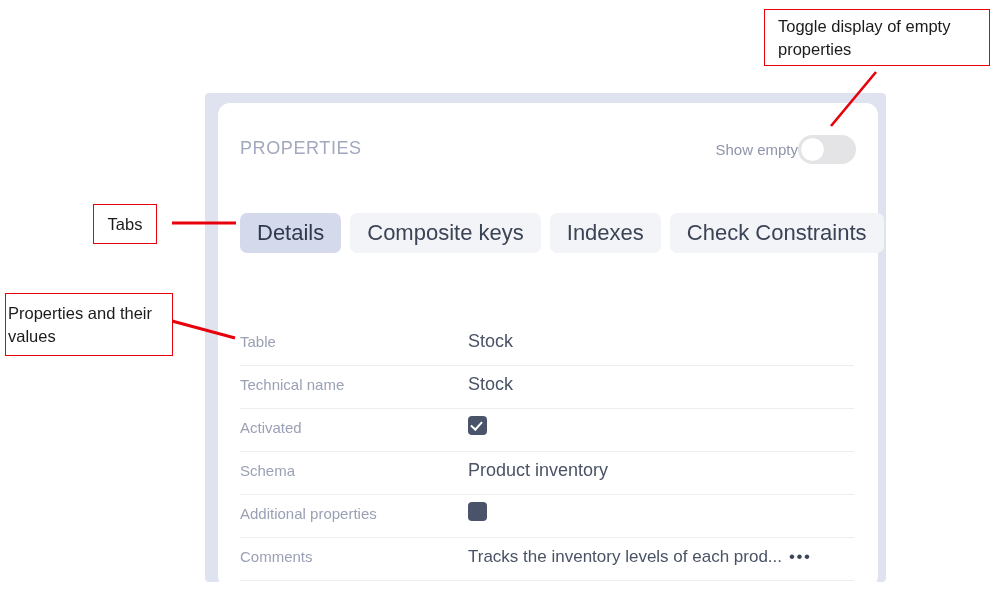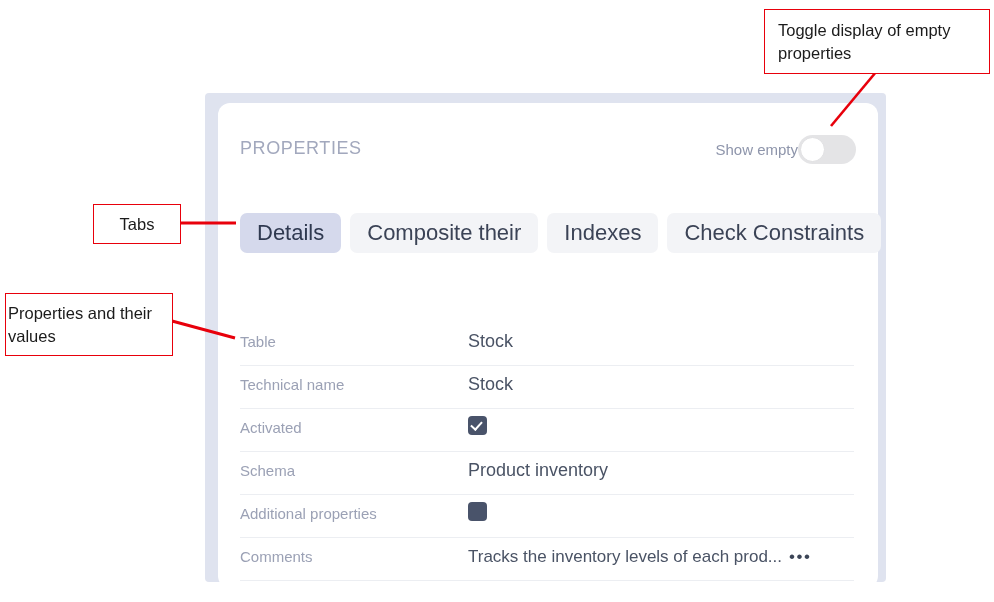--- a/index.html
+++ b/index.html
@@ -191,27 +191,27 @@
     line-height: 1.35;
     box-sizing: border-box;
     display: flex;
     align-items: center;
     z-index: 20;
   }
   #callout-toggle {
     left: 764px;
     top: 9px;
     width: 226px;
-    height: 65px;
+    height: 57px;
     padding: 0 13px;
   }
   #callout-tabs {
     left: 93px;
     top: 204px;
-    width: 88px;
+    width: 64px;
     height: 40px;
     justify-content: center;
   }
   #callout-props {
     left: 5px;
     top: 293px;
     width: 168px;
     height: 63px;
     padding: 0 2px;
   }
@@ -236,21 +236,21 @@
       <div id="show-empty-group">
         <span id="show-empty-label">Show empty</span>
         <div id="show-empty-toggle">
           <div class="knob"></div>
         </div>
       </div>
     </div>
 
     <div id="tabs">
       <div class="tab active">Details</div>
-      <div class="tab">Composite their</div>
+      <div class="tab">Composite keys</div>
       <div class="tab">Indexes</div>
       <div class="tab">Check Constraints</div>
     </div>
 
     <div id="prop-list">
 
       <div class="prop-row">
         <div class="prop-label">Table</div>
         <div class="prop-value">Stock</div>
       </div>

